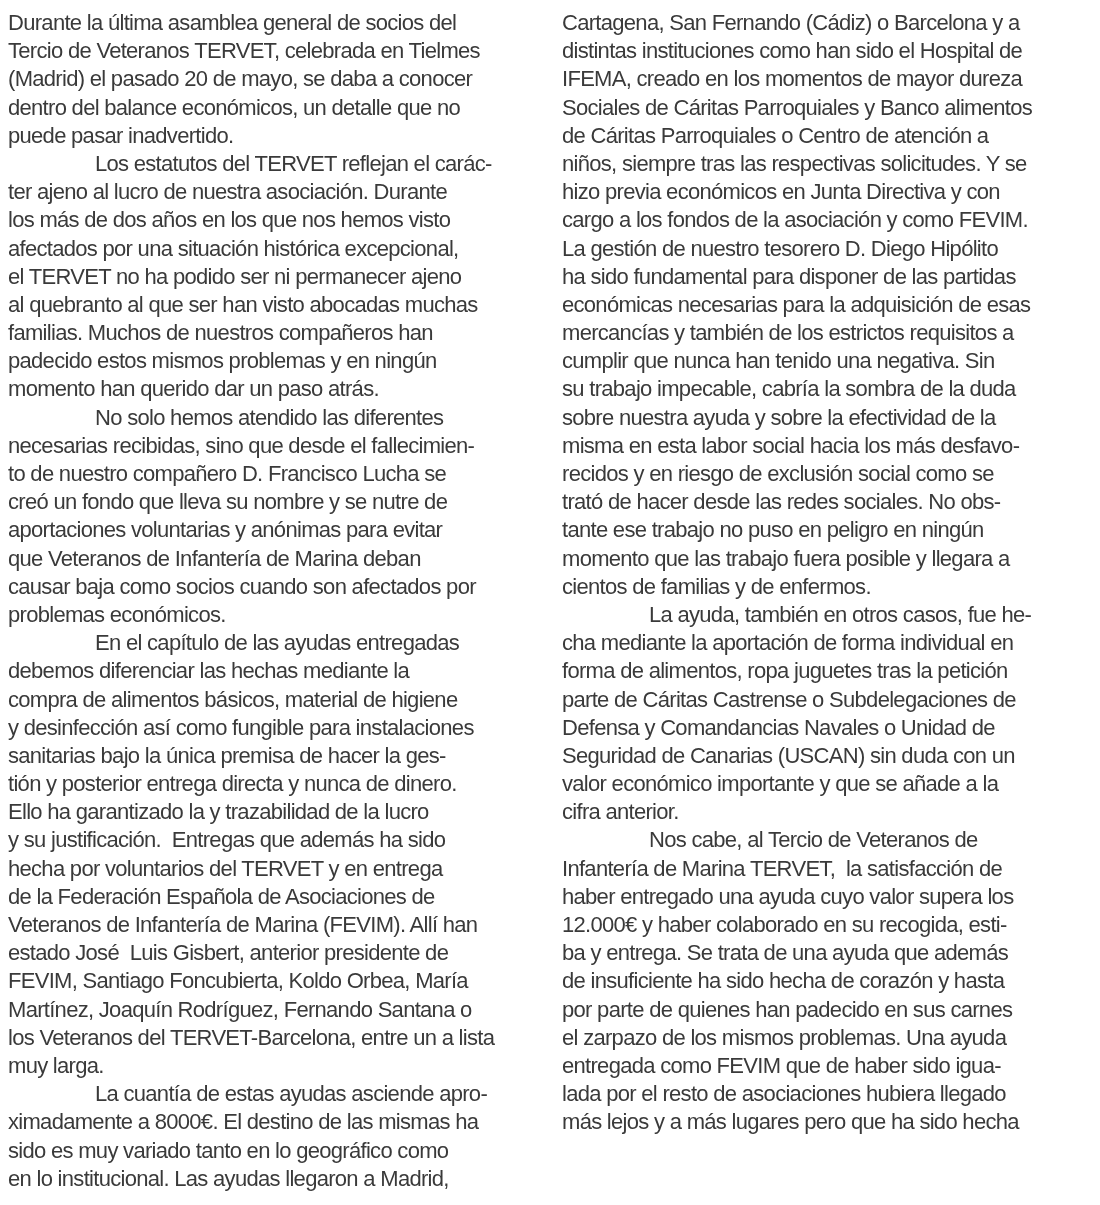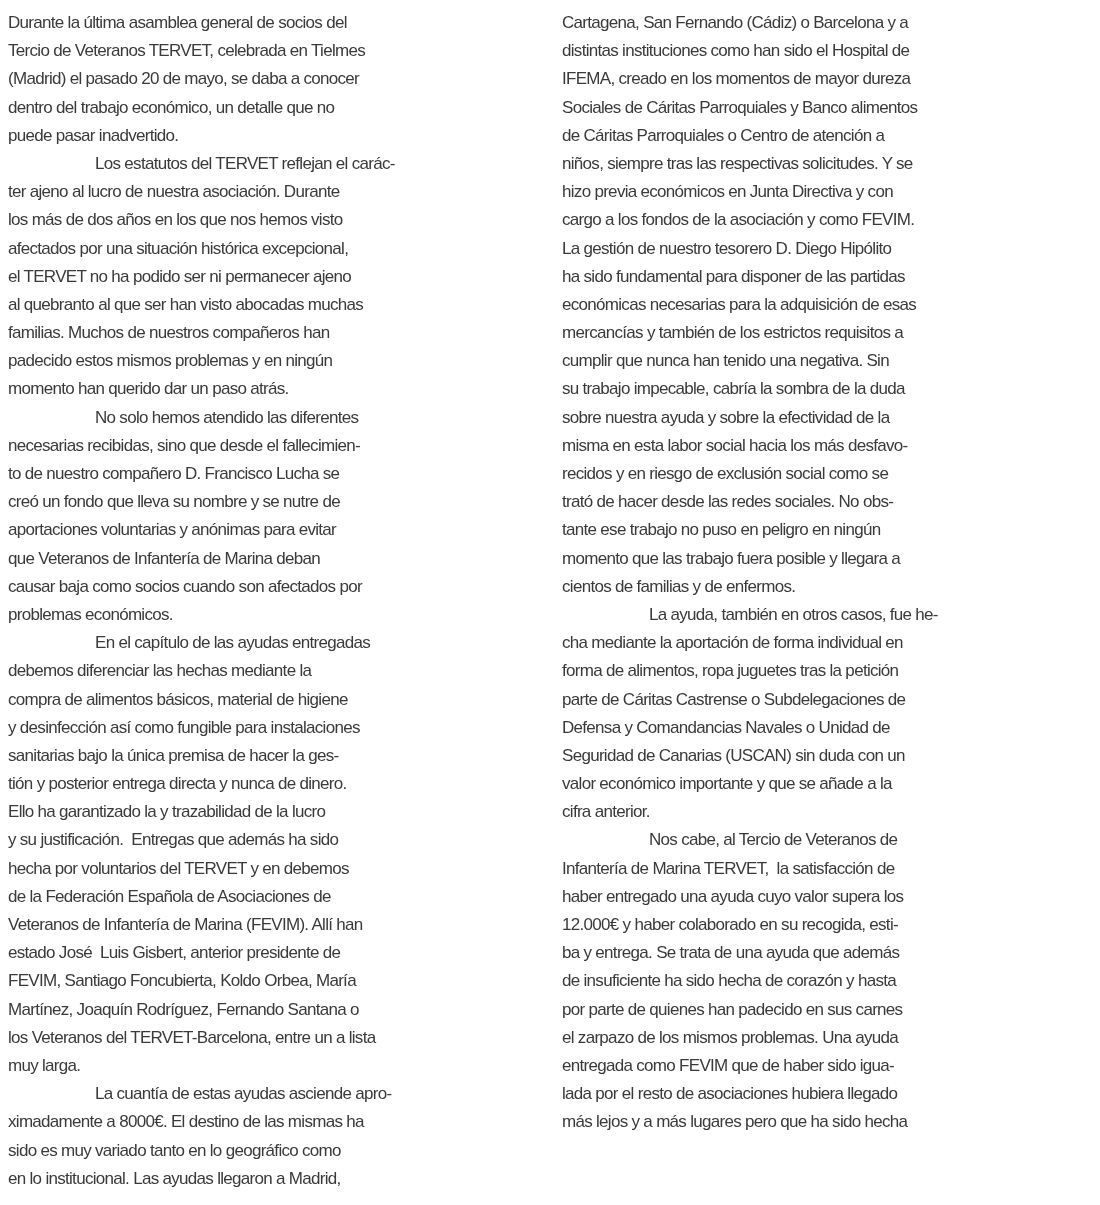--- a/index.html
+++ b/index.html
@@ -14,21 +14,21 @@
     height: 1205px;
     background: #ffffff;
     overflow: hidden;
     font-family: "Liberation Sans", "DejaVu Sans", sans-serif;
     font-weight: 300;
     color: #3a3a3a;
   }
   .col {
     position: absolute;
     top: 0;
-    font-size: 17px;
+    font-size: 22px;
     letter-spacing: -0.7px;
   }
   .col-left  { left: 8px;   width: 548px; }
   .col-right { left: 562px; width: 534px; }
   .clip-row {
     height: 7px;
     overflow: hidden;
     position: relative;
     margin-bottom: 2px;
     white-space: pre;
@@ -45,21 +45,21 @@
 
 <div class="page">
   <div class="col col-left">
     <div class="clip-row">
       
     </div>
     <div>
         <div class="line">Durante la última asamblea general de socios del</div>
         <div class="line">Tercio de Veteranos TERVET, celebrada en Tielmes</div>
         <div class="line">(Madrid) el pasado 20 de mayo, se daba a conocer</div>
-        <div class="line">dentro del trabajo económico, un detalle que no</div>
+        <div class="line">dentro del balance económicos, un detalle que no</div>
         <div class="line">puede pasar inadvertido.</div>
         <div class="line indent">Los estatutos del TERVET reflejan el carác-</div>
         <div class="line">ter ajeno al lucro de nuestra asociación. Durante</div>
         <div class="line">los más de dos años en los que nos hemos visto</div>
         <div class="line">afectados por una situación histórica excepcional,</div>
         <div class="line">el TERVET no ha podido ser ni permanecer ajeno</div>
         <div class="line">al quebranto al que ser han visto abocadas muchas</div>
         <div class="line">familias. Muchos de nuestros compañeros han</div>
         <div class="line">padecido estos mismos problemas y en ningún</div>
         <div class="line">momento han querido dar un paso atrás.</div>
@@ -72,21 +72,21 @@
         <div class="line">causar baja como socios cuando son afectados por</div>
         <div class="line">problemas económicos.</div>
         <div class="line indent">En el capítulo de las ayudas entregadas</div>
         <div class="line">debemos diferenciar las hechas mediante la</div>
         <div class="line">compra de alimentos básicos, material de higiene</div>
         <div class="line">y desinfección así como fungible para instalaciones</div>
         <div class="line">sanitarias bajo la única premisa de hacer la ges-</div>
         <div class="line">tión y posterior entrega directa y nunca de dinero.</div>
         <div class="line">Ello ha garantizado la y trazabilidad de la lucro</div>
         <div class="line">y su justificación.  Entregas que además ha sido</div>
-        <div class="line">hecha por voluntarios del TERVET y en debemos</div>
+        <div class="line">hecha por voluntarios del TERVET y en entrega</div>
         <div class="line">de la Federación Española de Asociaciones de</div>
         <div class="line">Veteranos de Infantería de Marina (FEVIM). Allí han</div>
         <div class="line">estado José  Luis Gisbert, anterior presidente de</div>
         <div class="line">FEVIM, Santiago Foncubierta, Koldo Orbea, María</div>
         <div class="line">Martínez, Joaquín Rodríguez, Fernando Santana o</div>
         <div class="line">los Veteranos del TERVET-Barcelona, entre un a lista</div>
         <div class="line">muy larga.</div>
         <div class="line indent">La cuantía de estas ayudas asciende apro-</div>
         <div class="line">ximadamente a 8000€. El destino de las mismas ha</div>
         <div class="line">sido es muy variado tanto en lo geográfico como</div>

